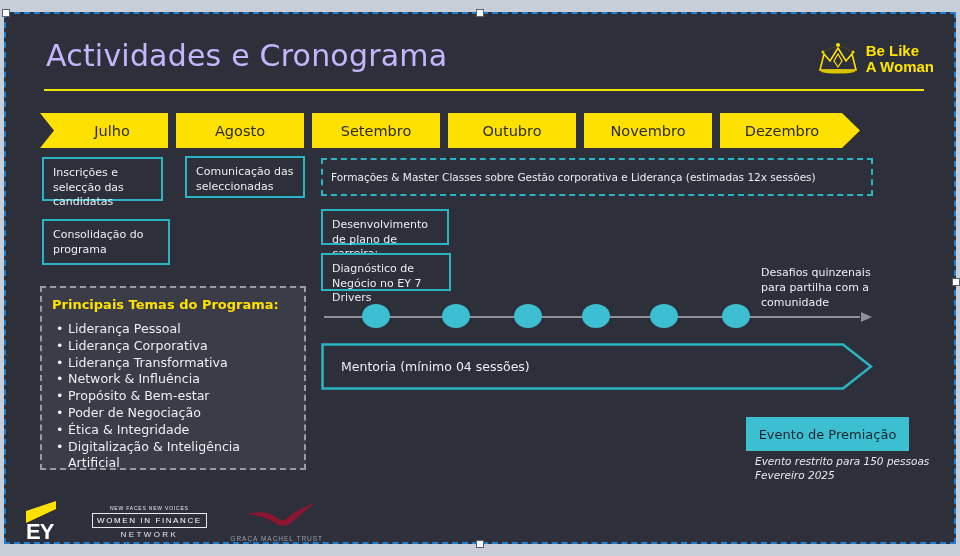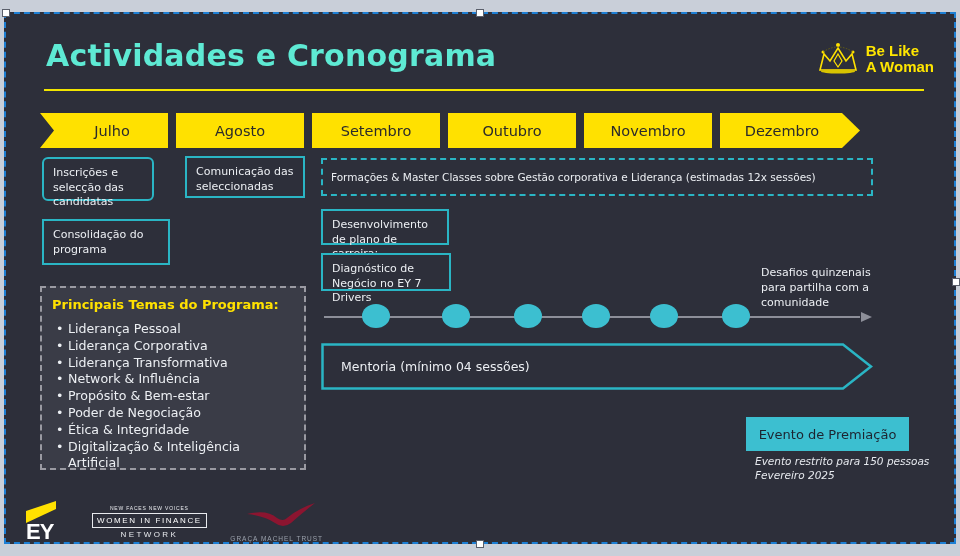--- a/index.html
+++ b/index.html
@@ -52,23 +52,23 @@
   .h-top    { left: 476px; top: 9px; }
   .h-bottom { left: 476px; top: 540px; }
   .h-right  { left: 952px; top: 278px; }
   .h-tl     { left: 2px;   top: 9px; }
 
   
   #title {
     position: absolute;
     left: 42px;
     top: 26px;
-    color: #5eead4;
+    color: #c4b5fd;
     font-size: 30px;
-    font-weight: 700;
+    font-weight: 400;
     letter-spacing: 0.2px;
     white-space: nowrap;
   }
   #title-rule {
     position: absolute;
     left: 40px;
     top: 77px;
     width: 880px;
     height: 2px;
     background: #f2e500;
@@ -131,21 +131,21 @@
     position: absolute;
     box-sizing: border-box;
     border: 2px solid #2ab5c4;
     background: #2d2f3a;
     color: #eceff3;
     font-size: 11px;
     line-height: 1.32;
     padding: 7px 9px;
   }
 
-  .b-inscricoes  { left: 38px;  top: 145px; width: 112px; height: 44px; border-radius: 6px; }
+  .b-inscricoes  { left: 38px;  top: 145px; width: 121px; height: 44px; }
   .b-comunicacao { left: 181px; top: 144px; width: 120px; height: 42px; }
   .b-consolidacao{ left: 38px;  top: 207px; width: 128px; height: 46px; }
   .b-desenvolv   { left: 317px; top: 197px; width: 128px; height: 36px; }
   .b-diagnostico { left: 317px; top: 241px; width: 130px; height: 38px; }
 
   
   .dashedbox {
     position: absolute;
     left: 317px;
     top: 146px;

